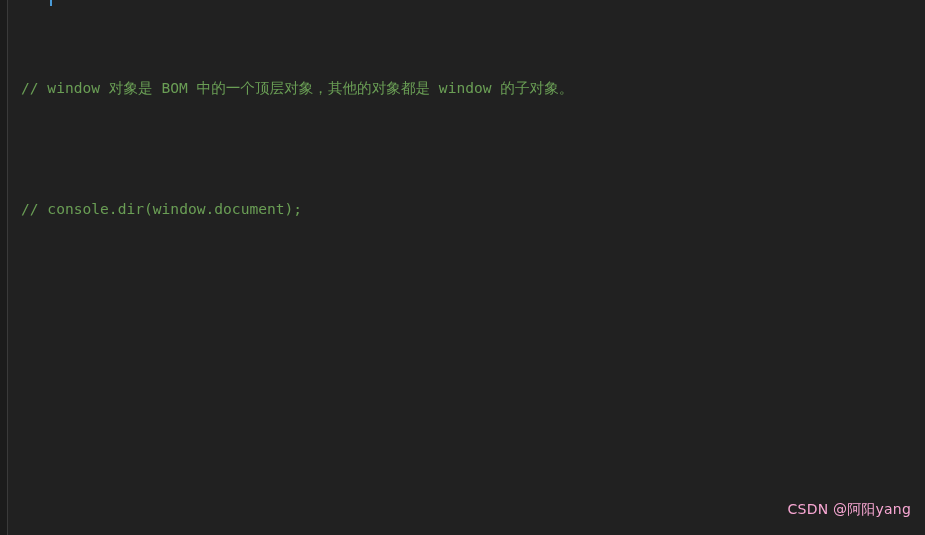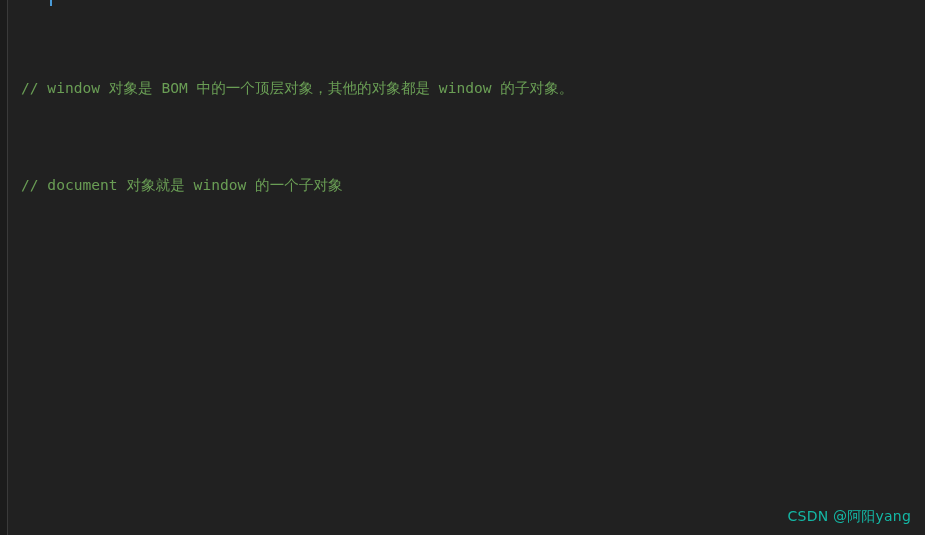--- a/index.html
+++ b/index.html
@@ -42,42 +42,42 @@
     font-size: 14.6px;
     line-height: 24.1px;
     white-space: pre-wrap;
     word-break: break-all;
   }
   .line { min-height: 24.1px; }
   .cm  { color: #6a9e55; }          
   #watermark {
     position: absolute;
     right: 14px;
-    bottom: 9px;
-    color: #14b8a6;
+    bottom: 16px;
+    color: #f9a8d4;
     font-family: "DejaVu Sans", "Liberation Sans", sans-serif;
     font-size: 14px;
     letter-spacing: .2px;
   }
 </style>
 </head>
 <body>
 
 <div id="screen">
 
   <div id="left-strip"></div>
   <div id="left-rule"></div>
   <div id="caret"></div>
 
   <div id="code">
 
     <div class="line"><span class="cm">// window 对象是 BOM 中的一个顶层对象，其他的对象都是 window 的子对象。</span></div>
 
-    <div class="line"><span class="cm">// document 对象就是 window 的一个子对象</span></div>
 
+    <div class="line"><span class="cm">// console.dir(window.document);</span></div>
 
     <div class="line">&nbsp;</div>
 
 
     
 
     
 
     
 

